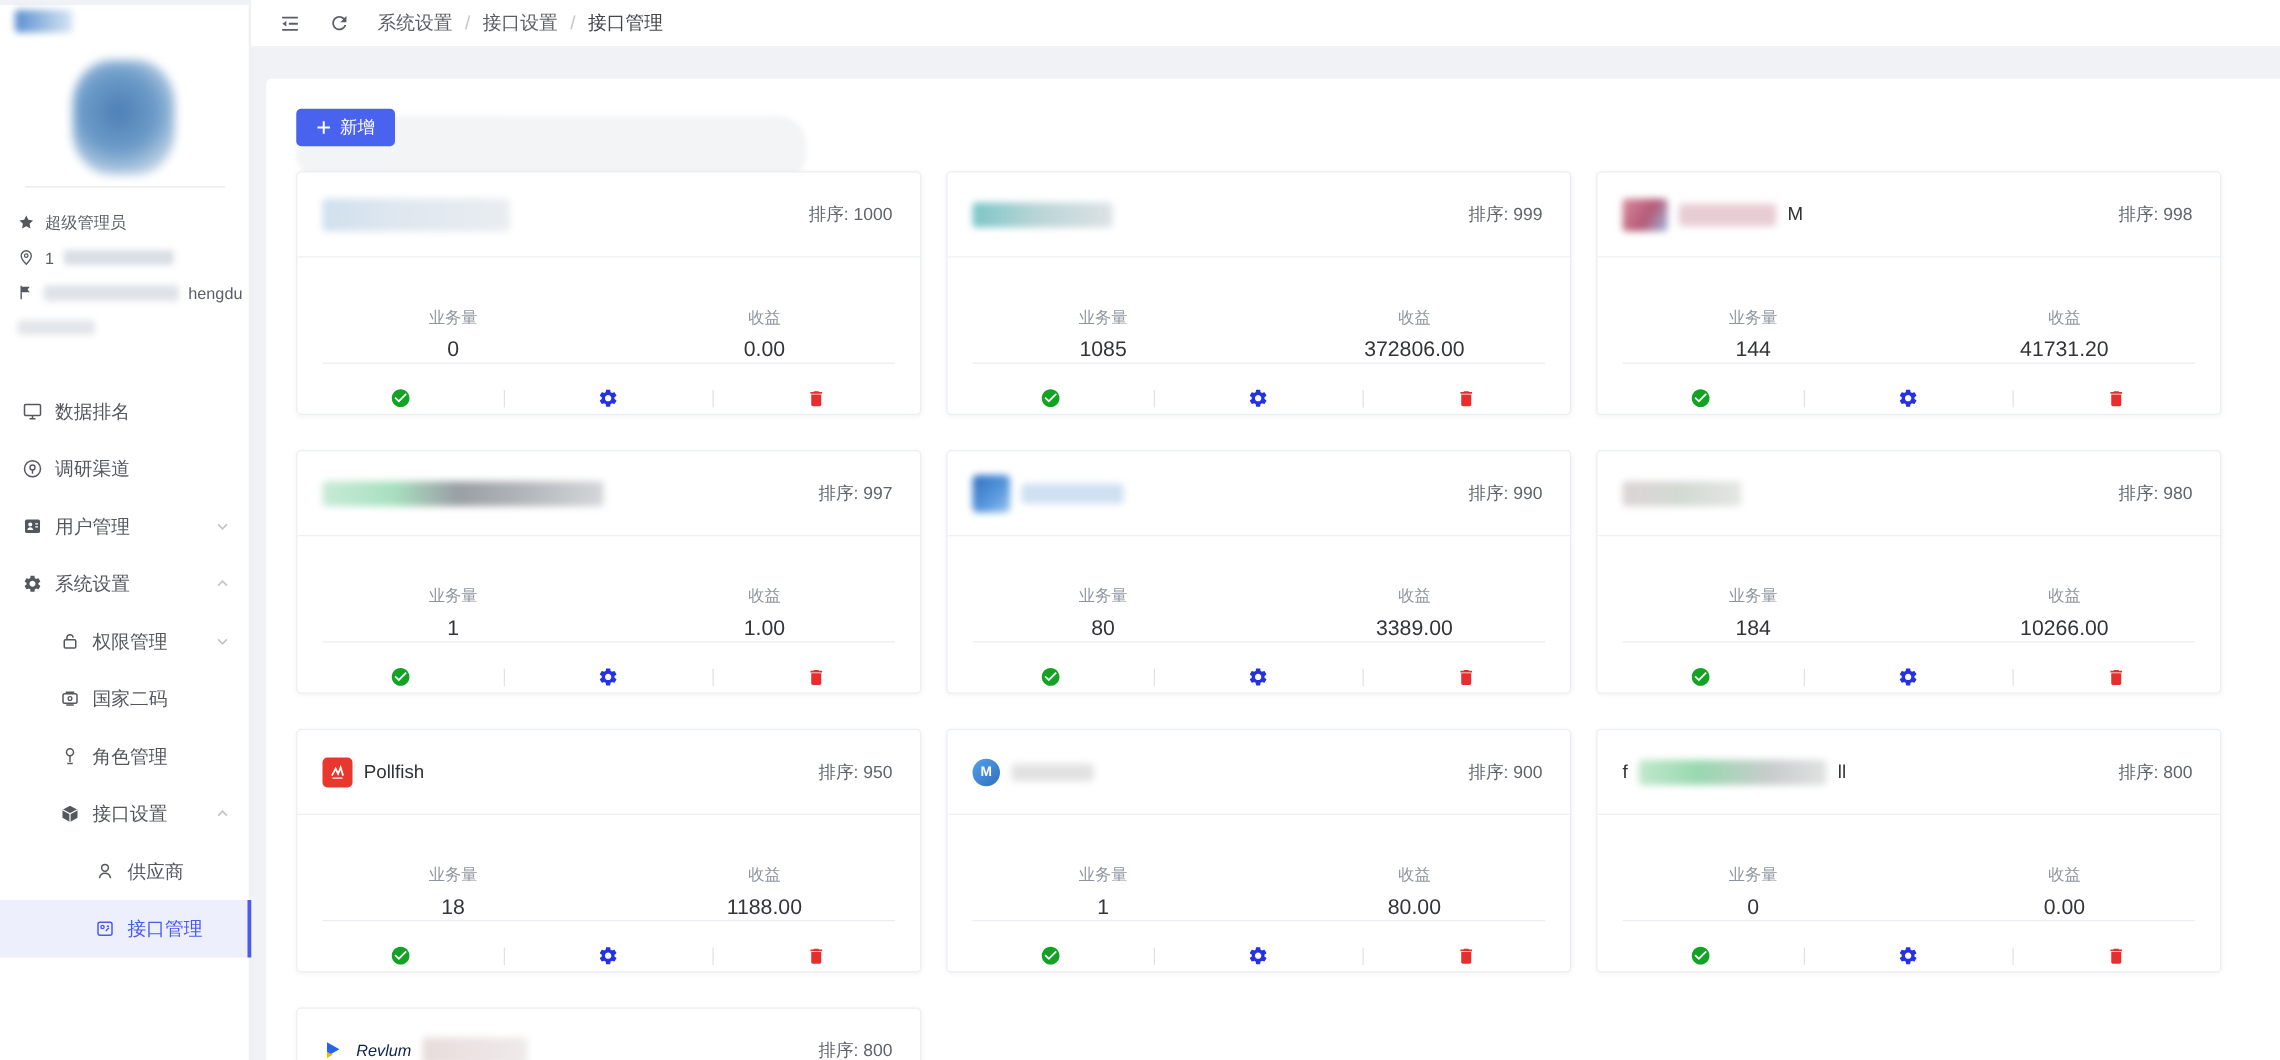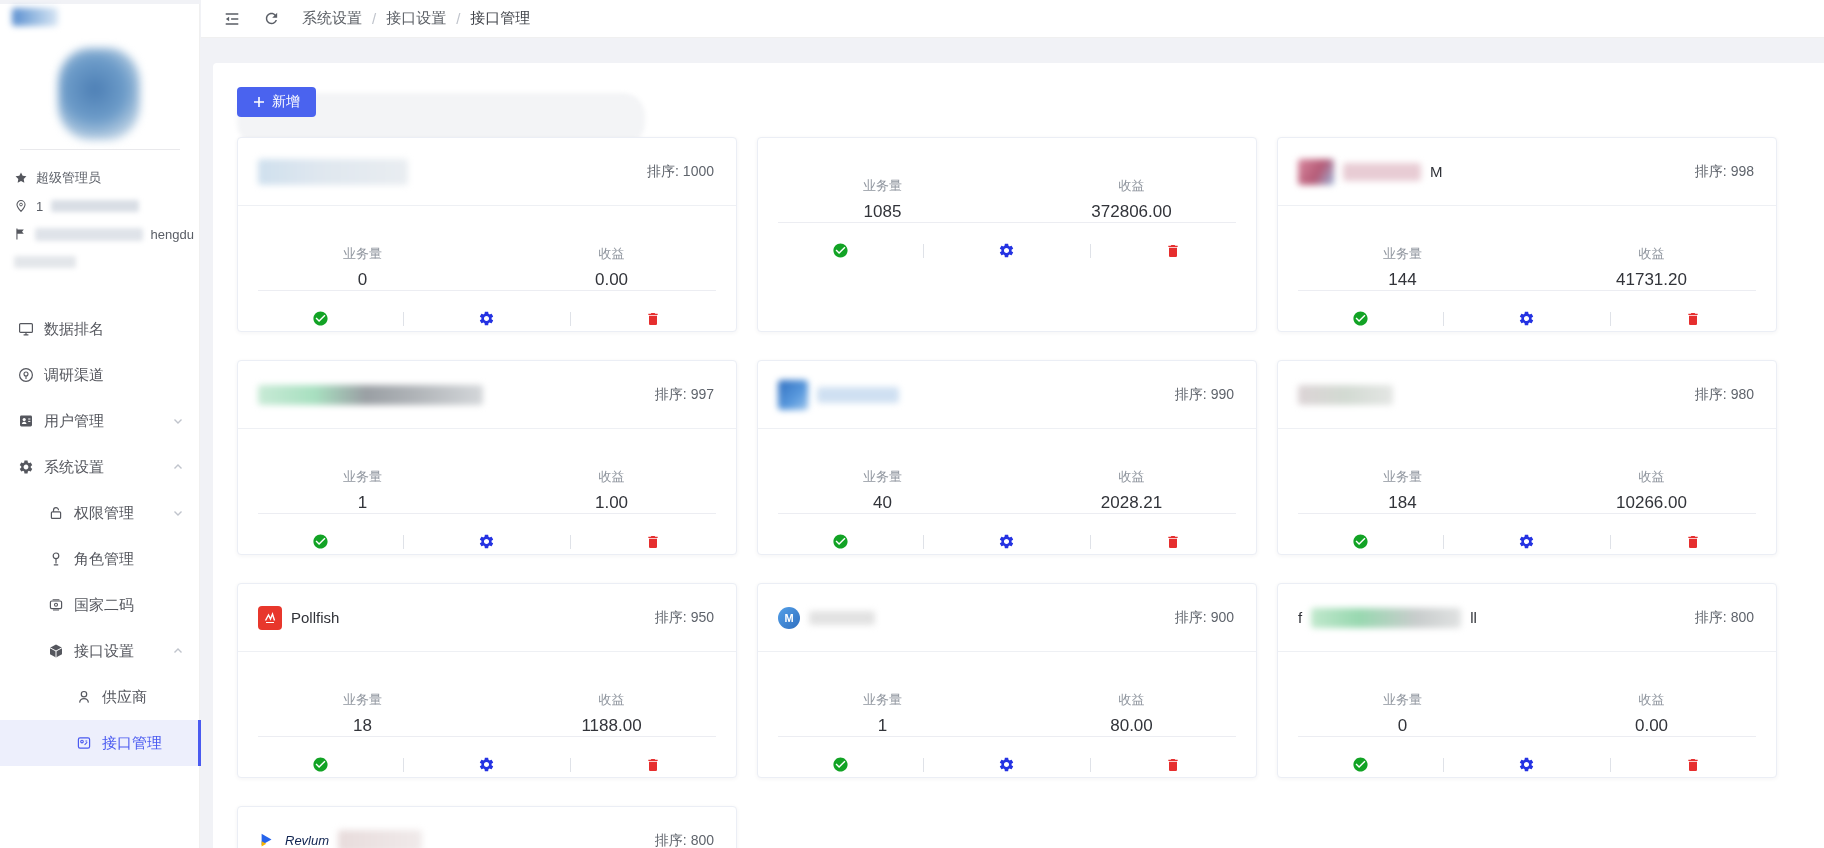--- a/index.html
+++ b/index.html
@@ -151,32 +151,32 @@
             <rect x="3.4" y="6.8" width="9.2" height="6.6" rx="1" fill="none" stroke="#55575e" stroke-width="1.2"></rect>
             <path d="M5.5 6.8V5.2a2.5 2.5 0 0 1 5 0" fill="none" stroke="#55575e" stroke-width="1.2"></path>
           </svg>
         <span>权限管理</span>
         <svg class="chev down" width="12" height="12" viewBox="0 0 12 12">
             <path d="M2.5 4.5 6 8l3.5-3.5" fill="none" stroke="#c0c4cc" stroke-width="1.4"></path>
           </svg>
       </div>
       <div class="menu-item lvl1">
         <svg class="mi-ic" width="16" height="16" viewBox="0 0 16 16">
-            <circle cx="8" cy="4.8" r="2.8" fill="none" stroke="#55575e" stroke-width="1.2"></circle>
-            <path d="M8 7.6v5M5.8 13.8h4.4" fill="none" stroke="#55575e" stroke-width="1.2"></path>
-          </svg>
-        <span>角色管理</span>
-      </div>
-      <div class="menu-item lvl1">
-        <svg class="mi-ic" width="16" height="16" viewBox="0 0 16 16">
             <rect x="2.4" y="4" width="11.2" height="7.6" rx="1.4" fill="none" stroke="#55575e" stroke-width="1.2"></rect>
             <circle cx="8" cy="7.8" r="1.5" fill="none" stroke="#55575e" stroke-width="1.1"></circle>
             <path d="M5 13h6M4.6 2.8h6.8" stroke="#55575e" stroke-width="1.1"></path>
           </svg>
         <span>国家二码</span>
+      </div>
+      <div class="menu-item lvl1">
+        <svg class="mi-ic" width="16" height="16" viewBox="0 0 16 16">
+            <circle cx="8" cy="4.8" r="2.8" fill="none" stroke="#55575e" stroke-width="1.2"></circle>
+            <path d="M8 7.6v5M5.8 13.8h4.4" fill="none" stroke="#55575e" stroke-width="1.2"></path>
+          </svg>
+        <span>角色管理</span>
       </div>
       <div class="menu-item lvl1">
         <svg class="mi-ic" width="16" height="16" viewBox="0 0 16 16">
             <path d="M8 1.5 14 4.8v6.4L8 14.5 2 11.2V4.8z" fill="#55575e"></path>
             <path d="M2 4.8 8 8l6-3.2M8 8v6.5" stroke="#fff" stroke-width="1" fill="none"></path>
           </svg>
         <span>接口设置</span>
         <svg class="chev up" width="12" height="12" viewBox="0 0 12 12">
             <path d="M2.5 4.5 6 8l3.5-3.5" fill="none" stroke="#c0c4cc" stroke-width="1.4"></path>
           </svg>
@@ -265,20 +265,26 @@
           <div class="vsep"></div>
           <button class="fbtn">
               <svg width="16" height="16" viewBox="0 0 24 24">
                 <path d="M6 19c0 1.1.9 2 2 2h8c1.1 0 2-.9 2-2V7H6v12zM19 4h-3.5l-1-1h-5l-1 1H5v2h14V4z" fill="#e62e2e"></path>
               </svg>
             </button>
         </div>
       </section>
 
       <section class="card">
+        <div class="chead">
+          <div class="hleft">
+            <span class="nblur" style="width:112px;height:20px;background:linear-gradient(90deg,#7cc6c8,#b8d4d6 45%,#dde2e5);"></span>
+          </div>
+          <div class="csort"><span>排序: </span><span>999</span></div>
+        </div>
         <div class="cbody">
           <div class="stat">
               <div class="slabel">业务量</div>
               <div class="svalue">1085</div>
             </div>
           <div class="stat">
               <div class="slabel">收益</div>
               <div class="svalue">372806.00</div>
             </div>
         </div>
@@ -388,25 +394,25 @@
         <div class="chead">
           <div class="hleft">
             <span class="nblur" style="width:30px;height:30px;border-radius:4px;background:linear-gradient(135deg,#2f6fc0,#5a9ade 60%,#9cc4ec);"></span>
             <span class="nblur" style="width:82px;height:16px;background:#cfe0f2;"></span>
           </div>
           <div class="csort"><span>排序: </span><span>990</span></div>
         </div>
         <div class="cbody">
           <div class="stat">
               <div class="slabel">业务量</div>
-              <div class="svalue">40</div>
-            </div>
-          <div class="stat">
-              <div class="slabel">收益</div>
-              <div class="svalue">2028.21</div>
+              <div class="svalue">80</div>
+            </div>
+          <div class="stat">
+              <div class="slabel">收益</div>
+              <div class="svalue">3389.00</div>
             </div>
         </div>
         <div class="cdiv"></div>
         <div class="cfoot">
           <button class="fbtn">
               <svg width="17" height="17" viewBox="0 0 24 24">
                 <path d="M12 2C6.48 2 2 6.48 2 12s4.48 10 10 10 10-4.48 10-10S17.52 2 12 2zm-2 15l-5-5 1.41-1.41L10 14.17l7.59-7.59L19 8l-9 9z" fill="#12a325"></path>
               </svg>
             </button>
           <div class="vsep"></div>

